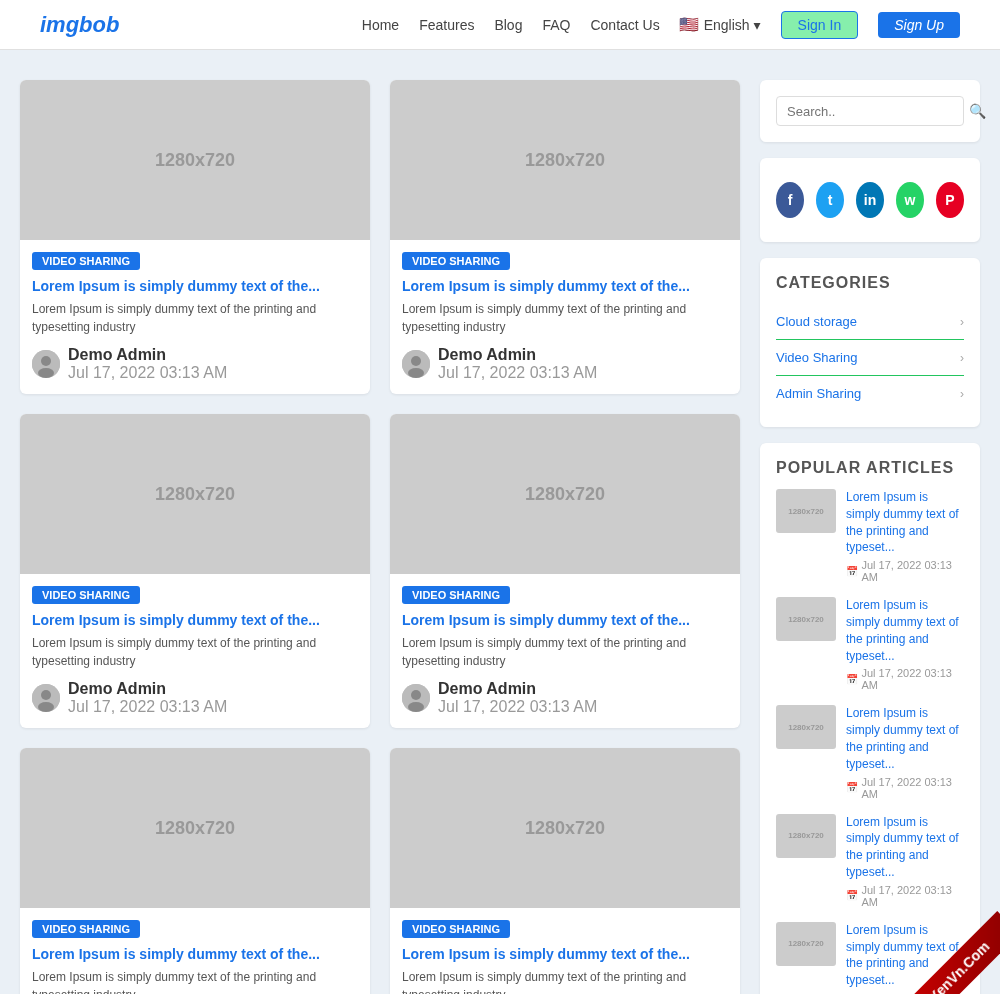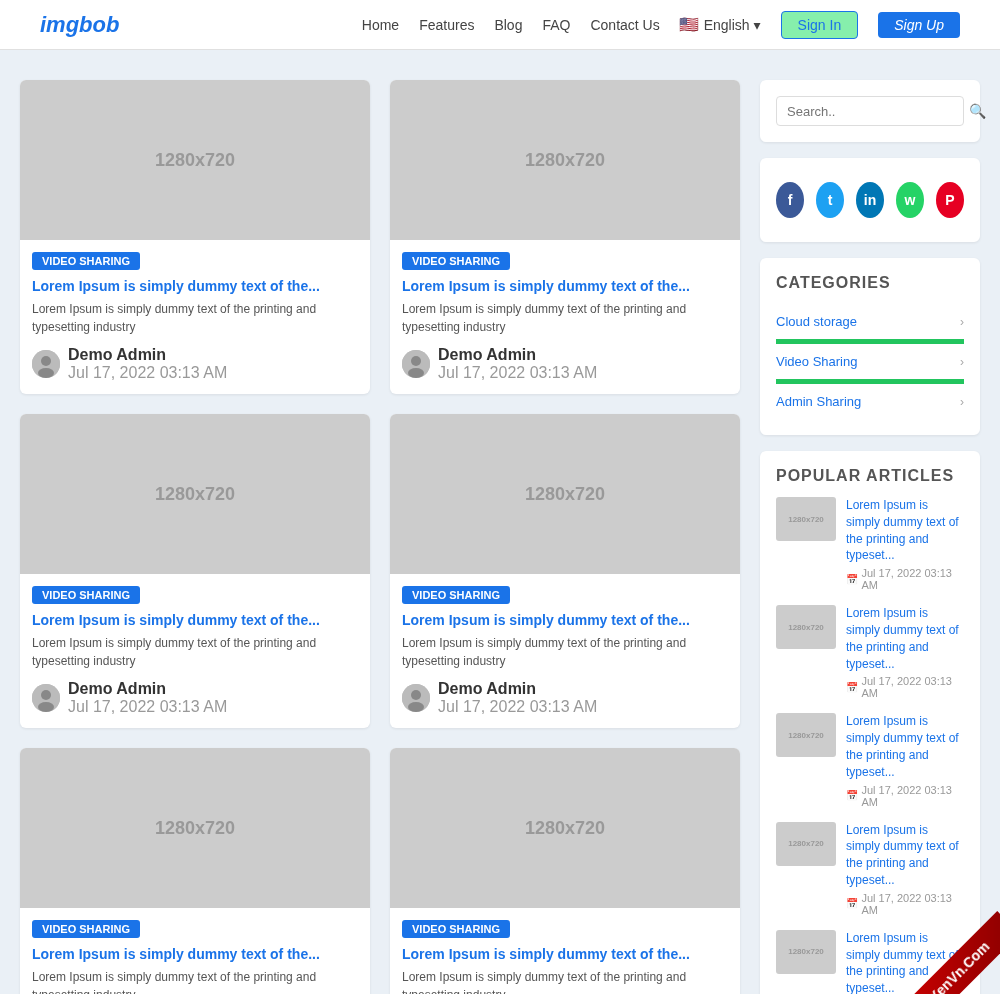--- a/index.html
+++ b/index.html
@@ -47,21 +47,21 @@
     .social-row { display: flex; justify-content: center; gap: 12px; padding: 8px 0; }
     .social-btn { width: 36px; height: 36px; border-radius: 50%; display: flex; align-items: center; justify-content: center; color: #fff; font-size: 14px; font-weight: bold; cursor: pointer; text-decoration: none; }
     .social-fb { background: #3b5998; }
     .social-tw { background: #1da1f2; }
     .social-li { background: #0077b5; }
     .social-wa { background: #25d366; }
     .social-pi { background: #e60023; }
 
     
     .widget-title { font-size: 16px; font-weight: bold; letter-spacing: 1px; color: #555; margin-bottom: 12px; text-transform: uppercase; }
-    .category-item { display: flex; align-items: center; justify-content: space-between; padding: 10px 0; border-bottom: 5px solid #22c55e; cursor: pointer; }
+    .category-item { display: flex; align-items: center; justify-content: space-between; padding: 10px 0; border-bottom: 1px solid #22c55e; cursor: pointer; }
     .category-item:last-child { border-bottom: none; }
     .category-name { color: #1a73e8; font-size: 13px; }
     .category-arrow { color: #aaa; font-size: 12px; }
 
     
     .popular-item { display: flex; gap: 10px; margin-bottom: 14px; align-items: flex-start; }
     .popular-thumb { width: 60px; height: 44px; background: #ccc; flex-shrink: 0; border-radius: 3px; display: flex; align-items: center; justify-content: center; font-size: 8px; color: #999; font-weight: bold; }
     .popular-info { flex: 1; }
     .popular-title { color: #1a73e8; font-size: 12px; line-height: 1.4; margin-bottom: 3px; cursor: pointer; }
     .popular-date { color: #999; font-size: 11px; display: flex; align-items: center; gap: 3px; }

